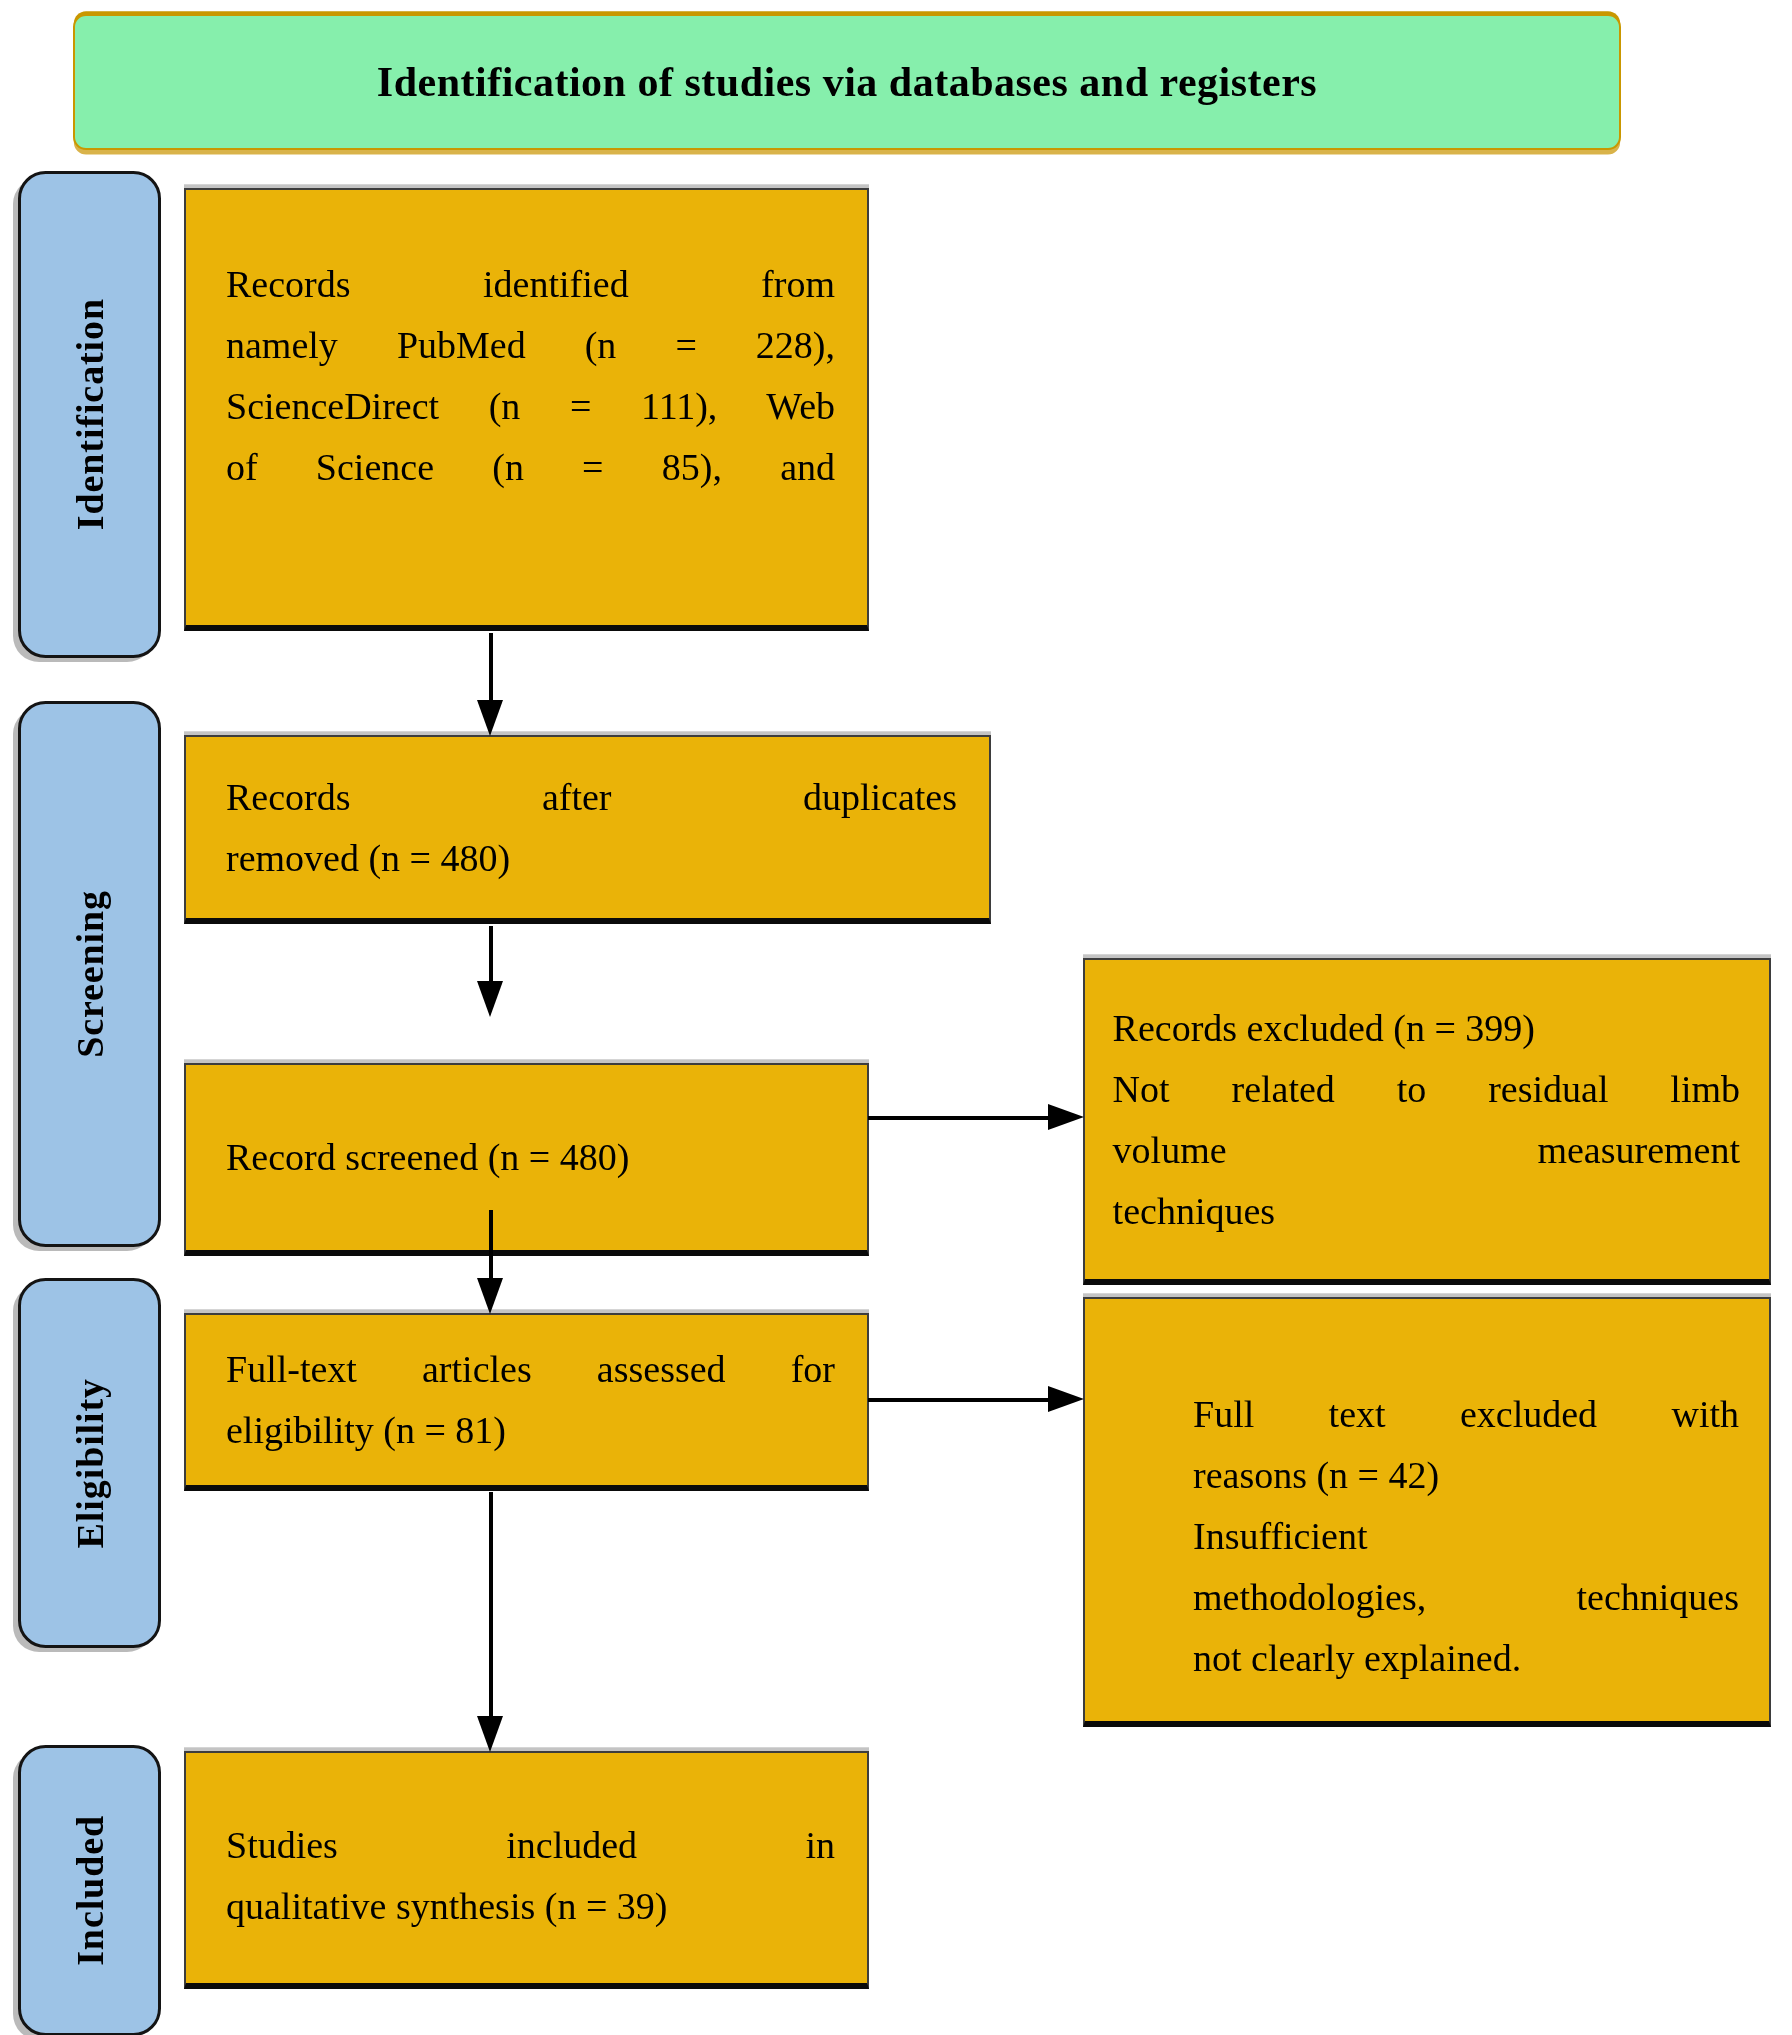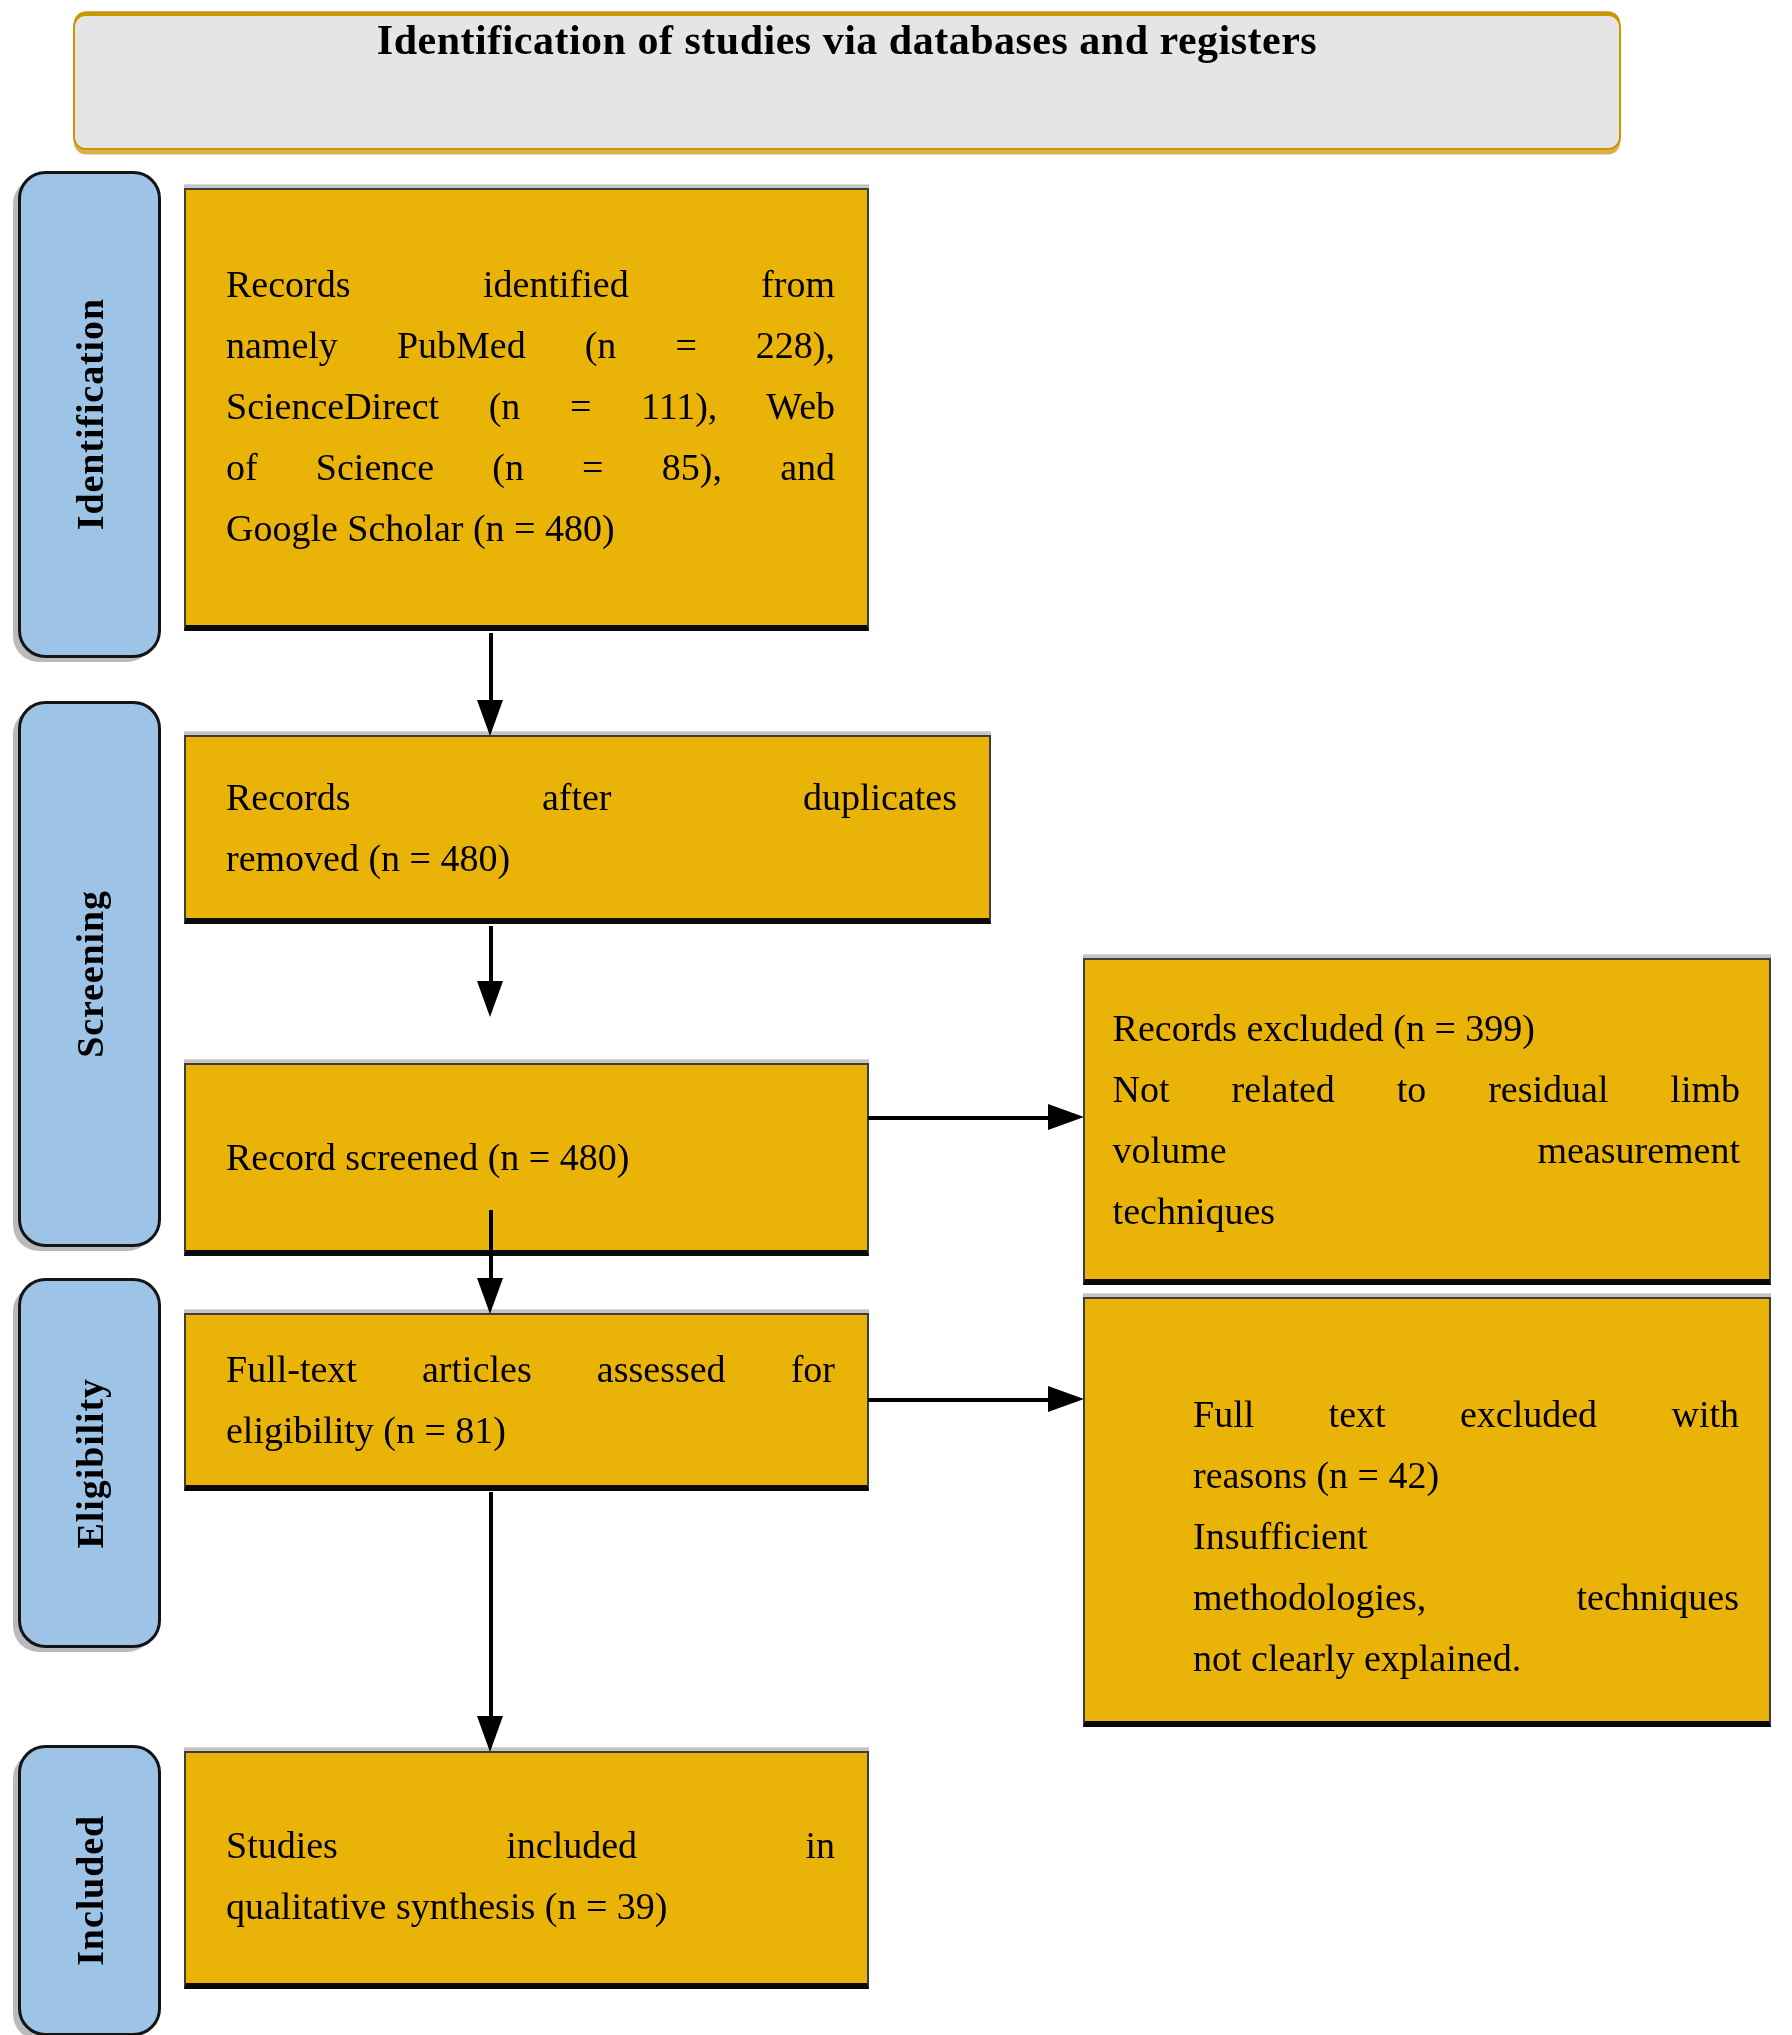--- a/index.html
+++ b/index.html
@@ -10,25 +10,25 @@
     background: #ffffff;
     font-family: "Liberation Serif", "DejaVu Serif", serif;
     color: #000000;
   }
 
   
   .header {
     position: absolute;
     left: 73px; top: 13.8px;
     width: 1544px; height: 132px;
-    background: #e5e5e5;
+    background: #86efac;
     border: 2.8px solid #C99700;
     border-radius: 13px;
     box-shadow: 0 5.5px 0 -0.9px #D9B34A, 0 -3.7px 0 -0.9px #C99700;
-    display: flex; justify-content: center;
+    display: flex; align-items: center; justify-content: center;
   }
   .header .title {
     font-size: 42px;
     font-weight: bold;
     text-align: center;
     letter-spacing: 0.5px;
   }
 
   
   .stage {
@@ -108,21 +108,20 @@
   <div class="stage" style="top:1745px;height:285px;">
     <div class="vlabel">Included</div>
   </div>
 
   <div class="wbox" style="left:184px;top:188px;width:685px;height:443px;padding:0 32px 0 40px;justify-content:flex-start;">
     <div class="text" style="margin-top:64px;">
       <div class="line j">Records identified from</div>
       <div class="line j">namely PubMed (n = 228),</div>
       <div class="line j">ScienceDirect (n = 111), Web</div>
       <div class="line j">of Science (n = 85), and</div>
-      <div class="line">Google Scholar (n = 480)</div>
     </div>
   </div>
 
   <div class="wbox" style="left:184px;top:735px;width:807px;height:189px;padding:0 32px 0 40px;">
     <div class="text">
       <div class="line j">Records after duplicates</div>
       <div class="line">removed (n = 480)</div>
     </div>
   </div>
 

